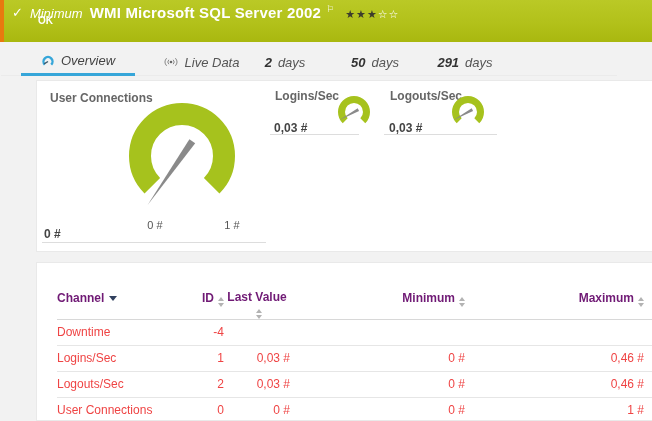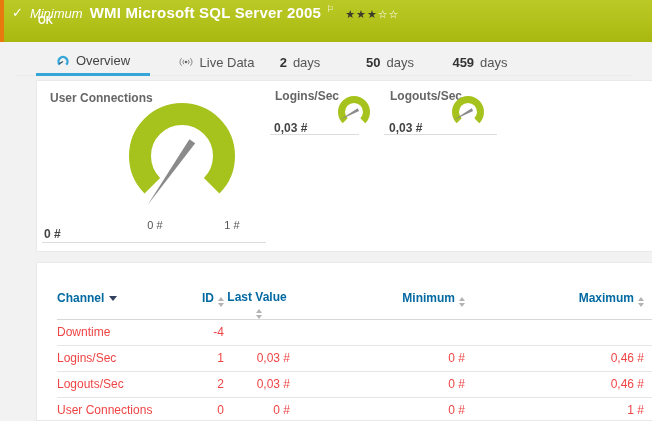--- a/index.html
+++ b/index.html
@@ -22,21 +22,21 @@
   .hdr-row{position:absolute; left:8px; top:4px; display:flex; align-items:baseline; gap:7px; white-space:nowrap;}
   .hdr-check{font-size:13px; font-weight:bold; position:relative; top:-1px;}
   .hdr-kind{font-style:italic; font-size:13px;}
   .hdr-title{font-weight:bold; font-size:15px; letter-spacing:.2px;}
   .hdr-flag{font-size:9px; position:relative; top:-6px; margin-left:-2px;}
   .hdr-stars{font-size:11px; letter-spacing:1px; margin-left:4px;}
   .hdr-stars .filled{color:#3d3d2c;}
   .hdr-stars .empty{color:#ffffff;}
   .hdr-status{position:absolute; left:34px; top:15px; font-size:10px; font-weight:bold;}
   
-  .tabbar{position:absolute; left:16px; top:48px; width:616px; height:28px; border-bottom:1px solid #ebebeb;}
+  .tabbar{position:absolute; left:1px; top:48px; width:616px; height:28px; border-bottom:1px solid #ebebeb;font-style:italic;}
   .tab{
     position:absolute; top:0; height:28px;
     display:flex; align-items:center; justify-content:center; gap:6px;
     font-size:13px; color:#555; cursor:pointer; white-space:nowrap;
   }
   .tab.active{border-bottom:3px solid var(--blue); color:#444;}
   .tab b{color:#333; font-weight:bold;}
   .tab .ticon{display:inline-flex; align-items:center;}
   
   .panel{position:absolute; left:36px; width:627px; background:#fff; border:1px solid #e9e9e9;}
@@ -45,21 +45,21 @@
   
   .g-title{position:absolute; font-size:12px; font-weight:bold; color:#666;}
   .g-value{position:absolute; font-size:12px; font-weight:bold; color:#444;}
   .g-scale{position:absolute; font-size:11px; color:#555; width:26px; text-align:center;}
   .g-line{position:absolute; height:1px; background:#ddd;}
   .arc{fill:none; stroke:var(--green);}
   .needle{fill:var(--needle);}
   
   table{border-collapse:collapse; margin:0 4px 0 20px; width:603px; table-layout:fixed;}
   th{
-    font-size:12px; font-weight:bold; color:#0369a1;
+    font-size:12px; font-weight:bold; color:#701a75;
     padding:28px 0 0 0; vertical-align:top; text-align:right; white-space:nowrap;
   }
   th.c-ch{text-align:left;}
   th.c-last{white-space:normal; text-align:center; line-height:13px;}
   thead tr{border-bottom:1px solid #d8d8d8;}
   td{font-size:12px; color:#ef4444; padding:5px 0 6px 0; text-align:right; white-space:nowrap;}
   td.c-ch{text-align:left;}
   tbody tr{border-bottom:1px solid #e6e6e6;}
   .sort{display:inline-flex; flex-direction:column; gap:2px; margin-left:4px; vertical-align:1px;}
   .sort i{display:block; width:0; height:0; border-left:3px solid transparent; border-right:3px solid transparent;}
@@ -68,21 +68,21 @@
   .sorted-tri{display:inline-block; width:0; height:0; border-left:4px solid transparent;
     border-right:4px solid transparent; border-top:5px solid #31405e; margin-left:5px; vertical-align:1px;}
 </style>
 </head>
 <body>
 
 <div class="hdr">
   <div class="hdr-row">
     <span class="hdr-check">✓</span>
     <span class="hdr-kind">Minimum</span>
-    <span class="hdr-title">WMI Microsoft SQL Server 2005</span>
+    <span class="hdr-title">WMI Microsoft SQL Server 2002</span>
     <span class="hdr-flag">⚐</span>
     <span class="hdr-stars"><span class="filled">★★★</span><span class="empty">☆☆</span></span>
   </div>
   <div class="hdr-status">OK</div>
 </div>
 
 <div class="tabbar" id="tabbar">
     <div class="tab active" style="left: 20px; width: 114px;">
       <span class="ticon">
         <svg width="14" height="14" viewBox="0 0 14 14">
@@ -104,21 +104,21 @@
     </div>
     <div class="tab" style="left: 253px; width: 62px;">
       <b>2</b>
       <span>days</span>
     </div>
     <div class="tab" style="left: 342px; width: 64px;">
       <b>50</b>
       <span>days</span>
     </div>
     <div class="tab" style="left: 429px; width: 70px;">
-      <b>459</b>
+      <b>291</b>
       <span>days</span>
     </div>
   </div>
 
 <div class="panel gauges">
 
   <div class="g-title" style="left:13px;top:10px;">User Connections</div>
   <svg width="150" height="130" viewBox="0 0 150 130" style="position:absolute;left:70px;top:7px;">
     <path class="arc" stroke-width="22" d="M45.3,97.7 A42,42 0 1 1 104.7,97.7"></path>
     <polygon class="needle" points="40.6,117.1 82.4,51.3 88.2,55.3"></polygon>

